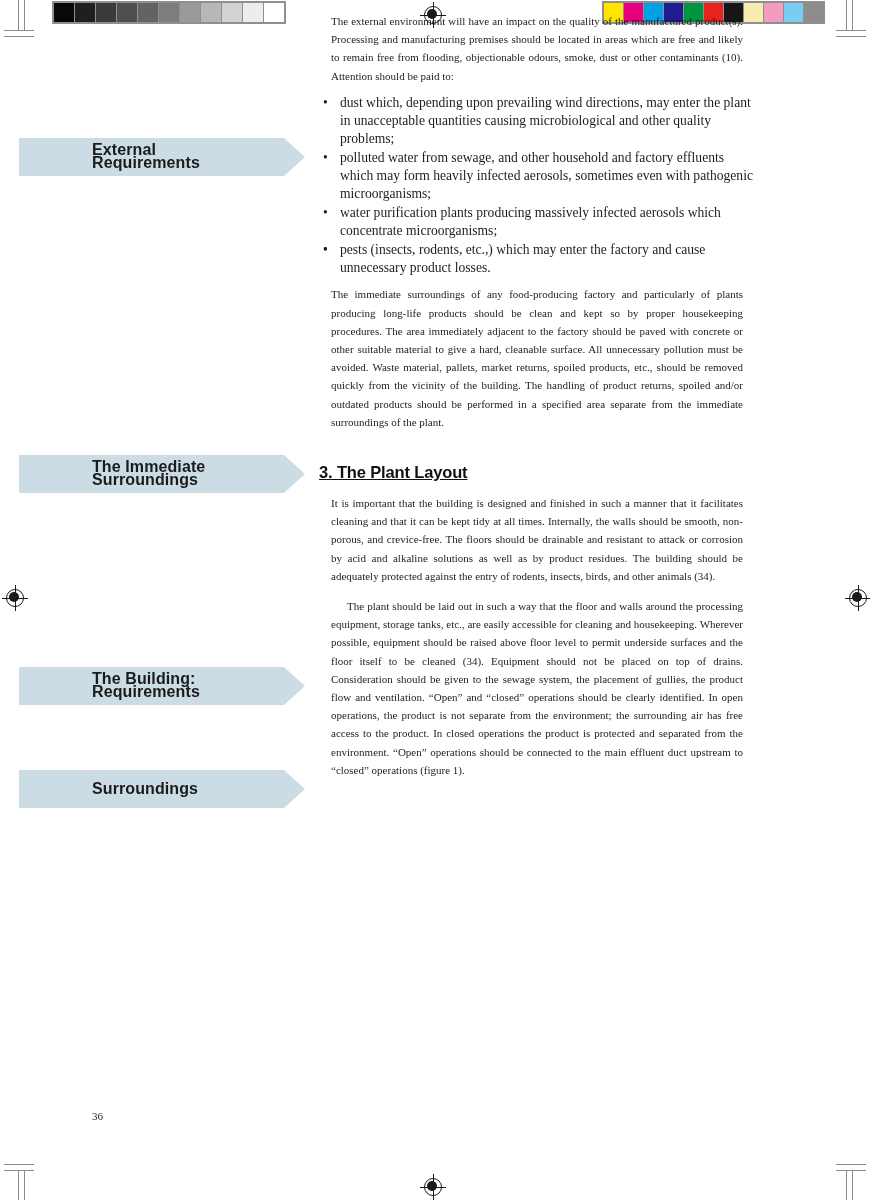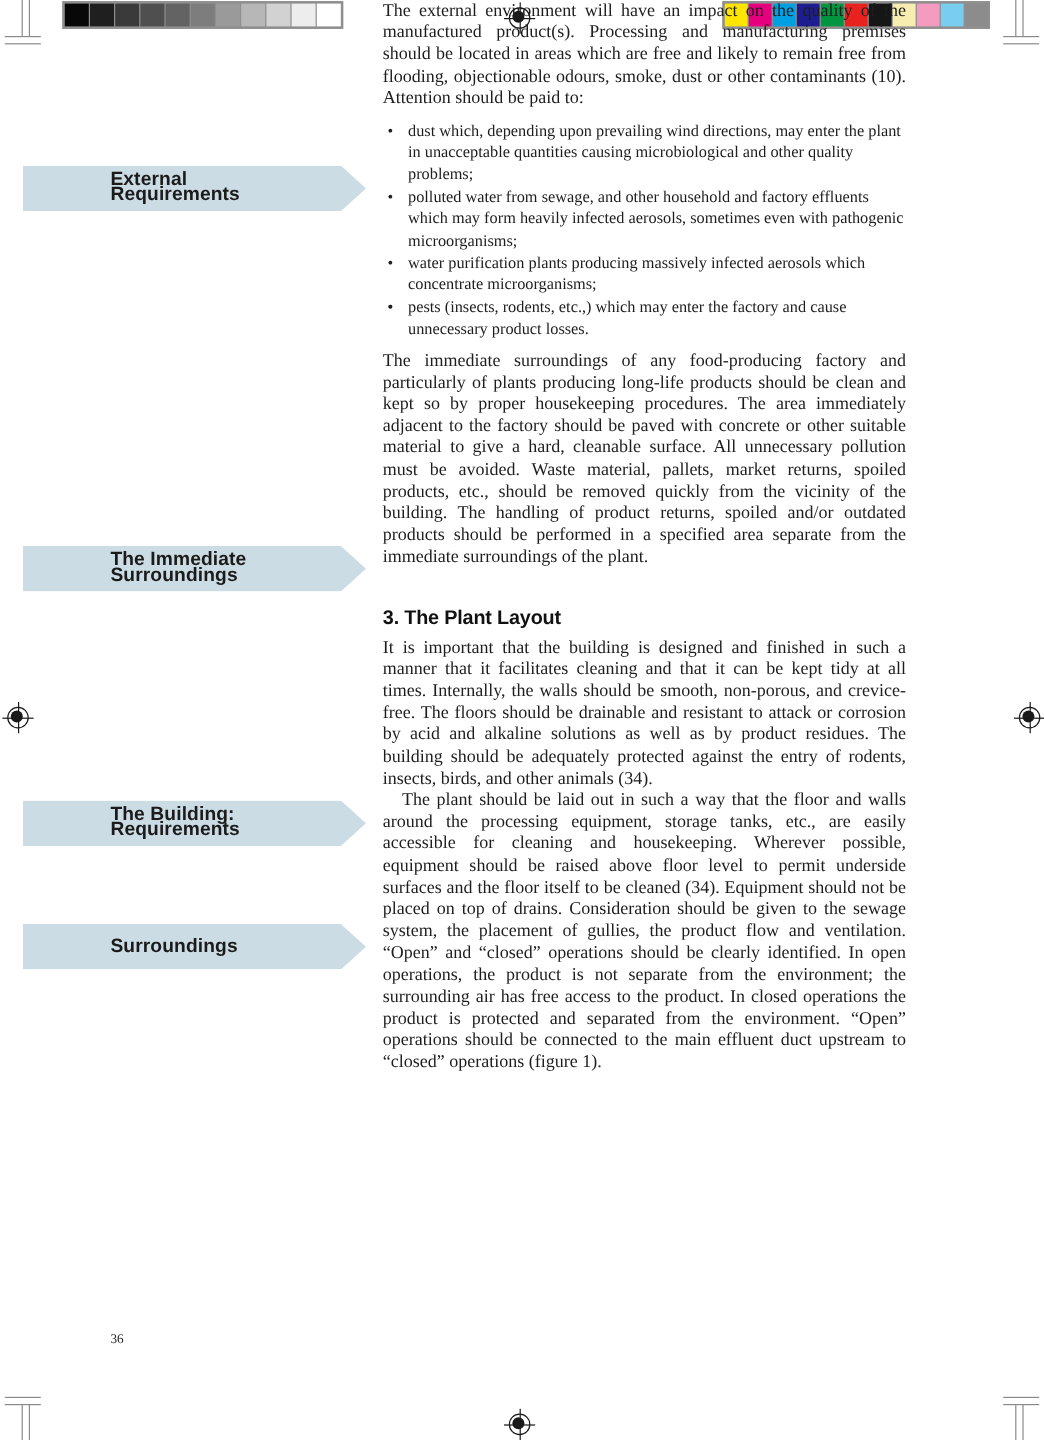--- a/index.html
+++ b/index.html
@@ -125,26 +125,26 @@
   .sec-heading {
     font-family: "Liberation Sans", sans-serif;
     font-weight: bold;
     font-size: 16.5px;
     line-height: 20px;
     color: #111111;
     letter-spacing: -0.15px;
   }
   .para {
     font-family: "Liberation Serif", serif;
-    font-size: 15px;
+    font-size: 11px;
     line-height: 18.2px;
     color: #1d1d1d;
     text-align: justify;
     text-justify: inter-word;
-    margin: 0;
+    margin: 12px;
   }
   .para.indent {
     text-indent: 16px;
   }
   ul.bullets {
     list-style: none;
     margin: 0;
     padding: 0;
   }
   ul.bullets li {
@@ -311,21 +311,21 @@
         <li>
           <span class="bullet-dot">•</span>
           <span>pests (insects, rodents, etc.,) which may enter the factory and cause unnecessary product losses.</span>
         </li>
       </ul>
 
       <p class="para" style="margin-top:8px;">The immediate surroundings of any food-producing factory and particularly of plants producing long-life products should be clean and kept so by proper housekeeping procedures. The area immediately adjacent to the factory should be paved with concrete or other suitable material to give a hard, cleanable surface. All unnecessary pollution must be avoided. Waste material, pallets, market returns, spoiled products, etc., should be removed quickly from the vicinity of the building. The handling of product returns, spoiled and/or outdated products should be performed in a specified area separate from the immediate surroundings of the plant.</p>
     </div>
 
     <div>
-      <div class="sec-heading" style="margin-top:31px; margin-bottom:6px;">3. The Plant Layout</div>
+      <div class="sec-heading" style="margin-top:31px; margin-bottom:6px;text-decoration:underline;">3. The Plant Layout</div>
 
       <p class="para">It is important that the building is designed and finished in such a manner that it facilitates cleaning and that it can be kept tidy at all times. Internally, the walls should be smooth, non-porous, and crevice-free. The floors should be drainable and resistant to attack or corrosion by acid and alkaline solutions as well as by product residues. The building should be adequately protected against the entry of rodents, insects, birds, and other animals (34).</p>
 
       <p class="para indent">The plant should be laid out in such a way that the floor and walls around the processing equipment, storage tanks, etc., are easily accessible for cleaning and housekeeping. Wherever possible, equipment should be raised above floor level to permit underside surfaces and the floor itself to be cleaned (34). Equipment should not be placed on top of drains. Consideration should be given to the sewage system, the placement of gullies, the product flow and ventilation. “Open” and “closed” operations should be clearly identified. In open operations, the product is not separate from the environment; the surrounding air has free access to the product. In closed operations the product is protected and separated from the environment. “Open” operations should be connected to the main effluent duct upstream to “closed” operations (figure 1).</p>
     </div>
 
   </div>
 
   <div id="page-number">36</div>
 

